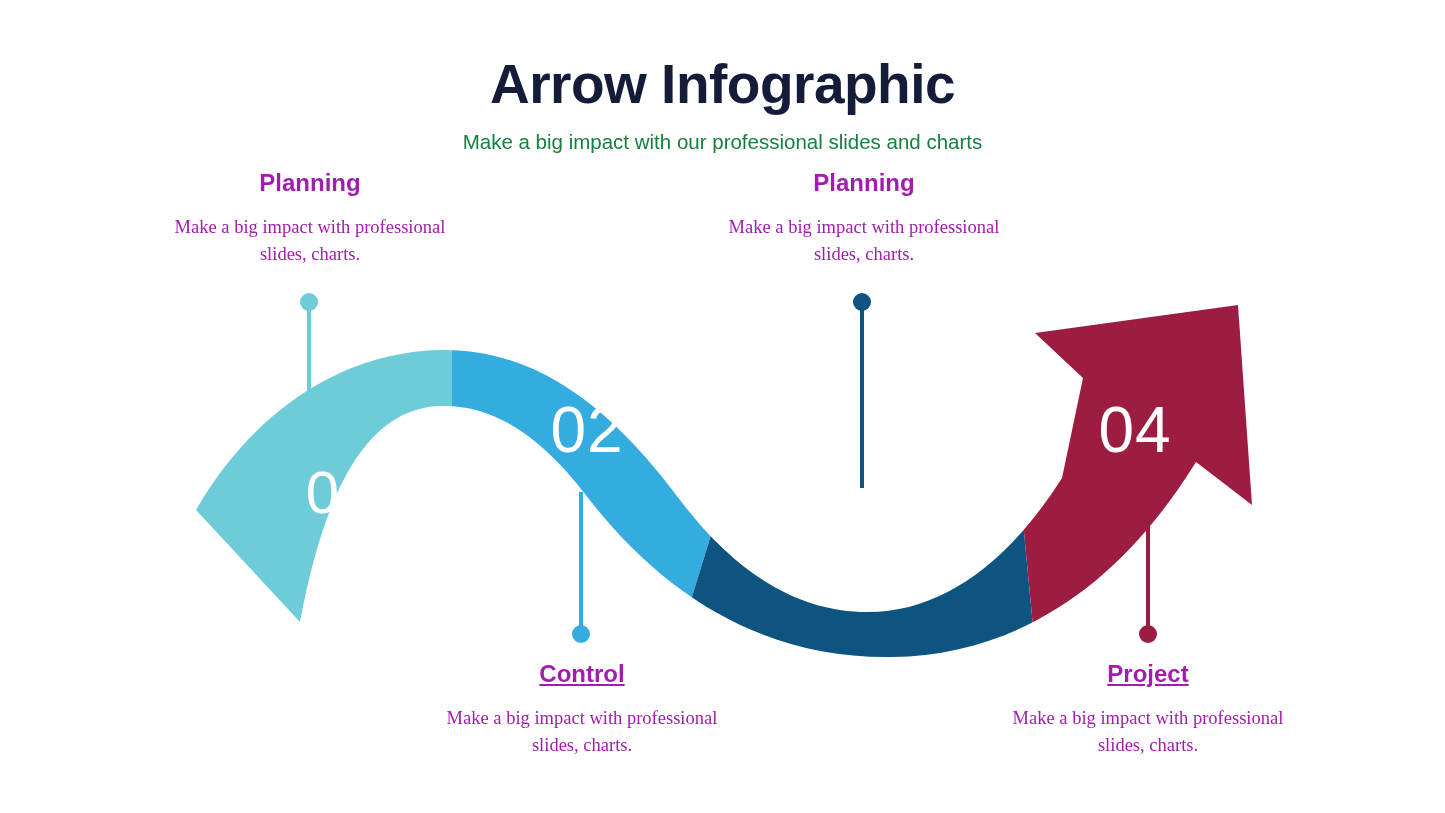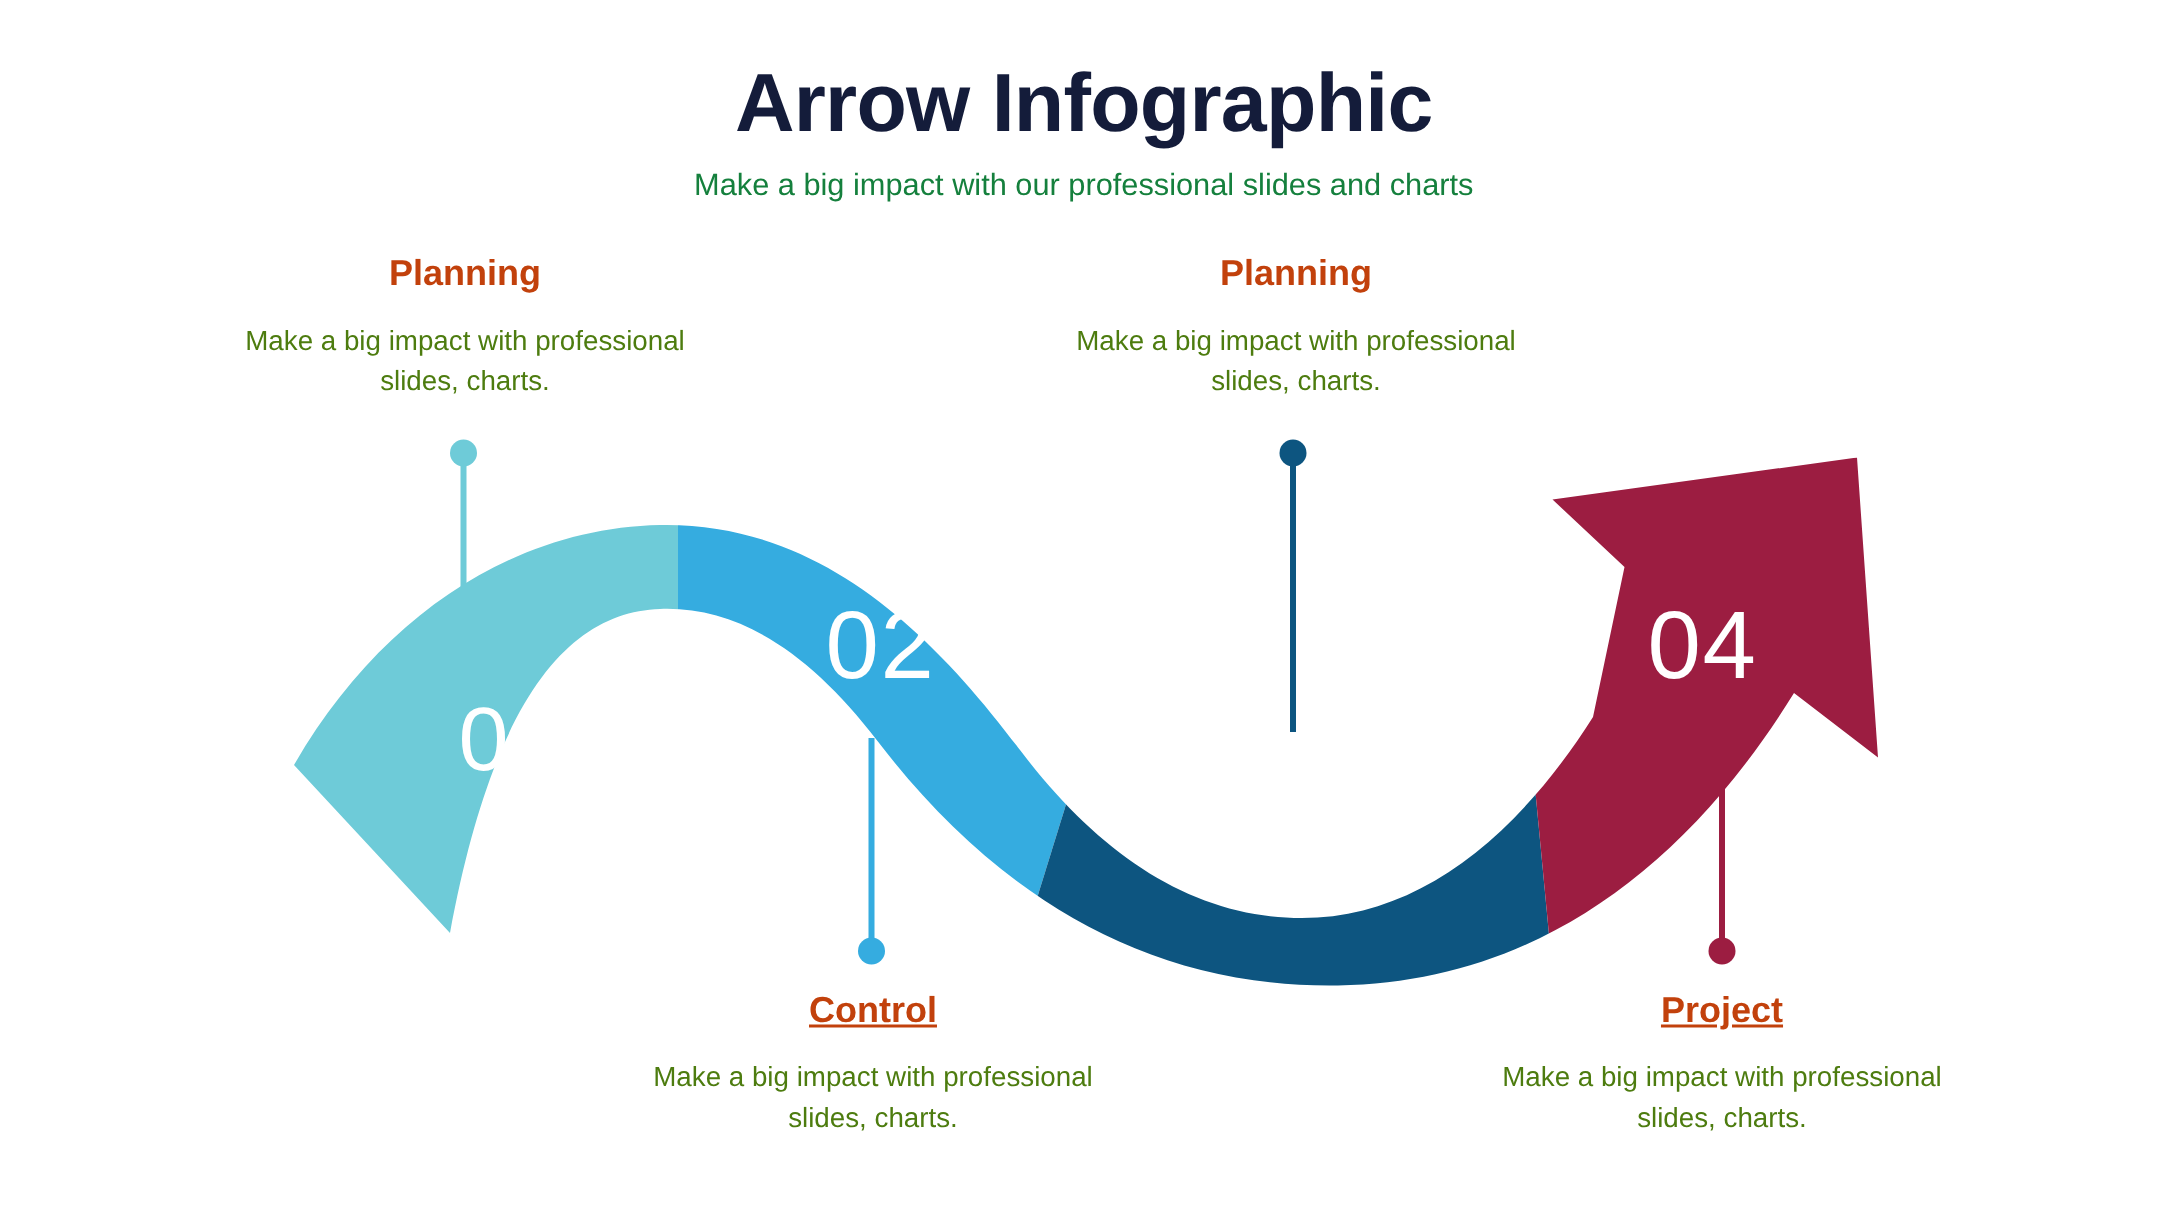--- a/index.html
+++ b/index.html
@@ -27,21 +27,21 @@
     left: 0;
     width: 1445px;
     text-align: center;
   }
   .title {
     font-size: 55px;
     font-weight: 700;
     letter-spacing: -0.5px;
     color: #141C3A;
     line-height: 1.05;
-    margin: 0;
+    margin: 16px;
   }
   .subtitle {
     font-size: 20.5px;
     font-weight: 400;
     color: #15803d;
     margin: 14px 0 0 0;
     line-height: 1.2;
   }
 
   
@@ -69,30 +69,31 @@
   }
 
   
   .callout {
     position: absolute;
     text-align: center;
   }
   .callout-title {
     font-size: 24px;
     font-weight: 700;
-    color: #c2410c;
+    color: #a21caf;
     margin: 0;
     line-height: 1.25;
   }
   .callout-desc {
     font-size: 18.5px;
     font-weight: 400;
-    color: #4d7c0f;
+    color: #a21caf;
     margin: 16px 0 0 0;
     line-height: 1.45;
+    font-family: Liberation Serif, serif;
   }
 
   .callout-top .callout-title { margin-bottom: 0; }
   .callout-bottom .callout-title { margin-bottom: 0; text-decoration: underline; }
 
   
   #callout-planning { left: 154px; top: 168px; width: 312px; }
   #callout-improve  { left: 708px; top: 168px; width: 312px; }
   #callout-control  { left: 426px; top: 659px; width: 312px; }
   #callout-project  { left: 992px; top: 659px; width: 312px; }

